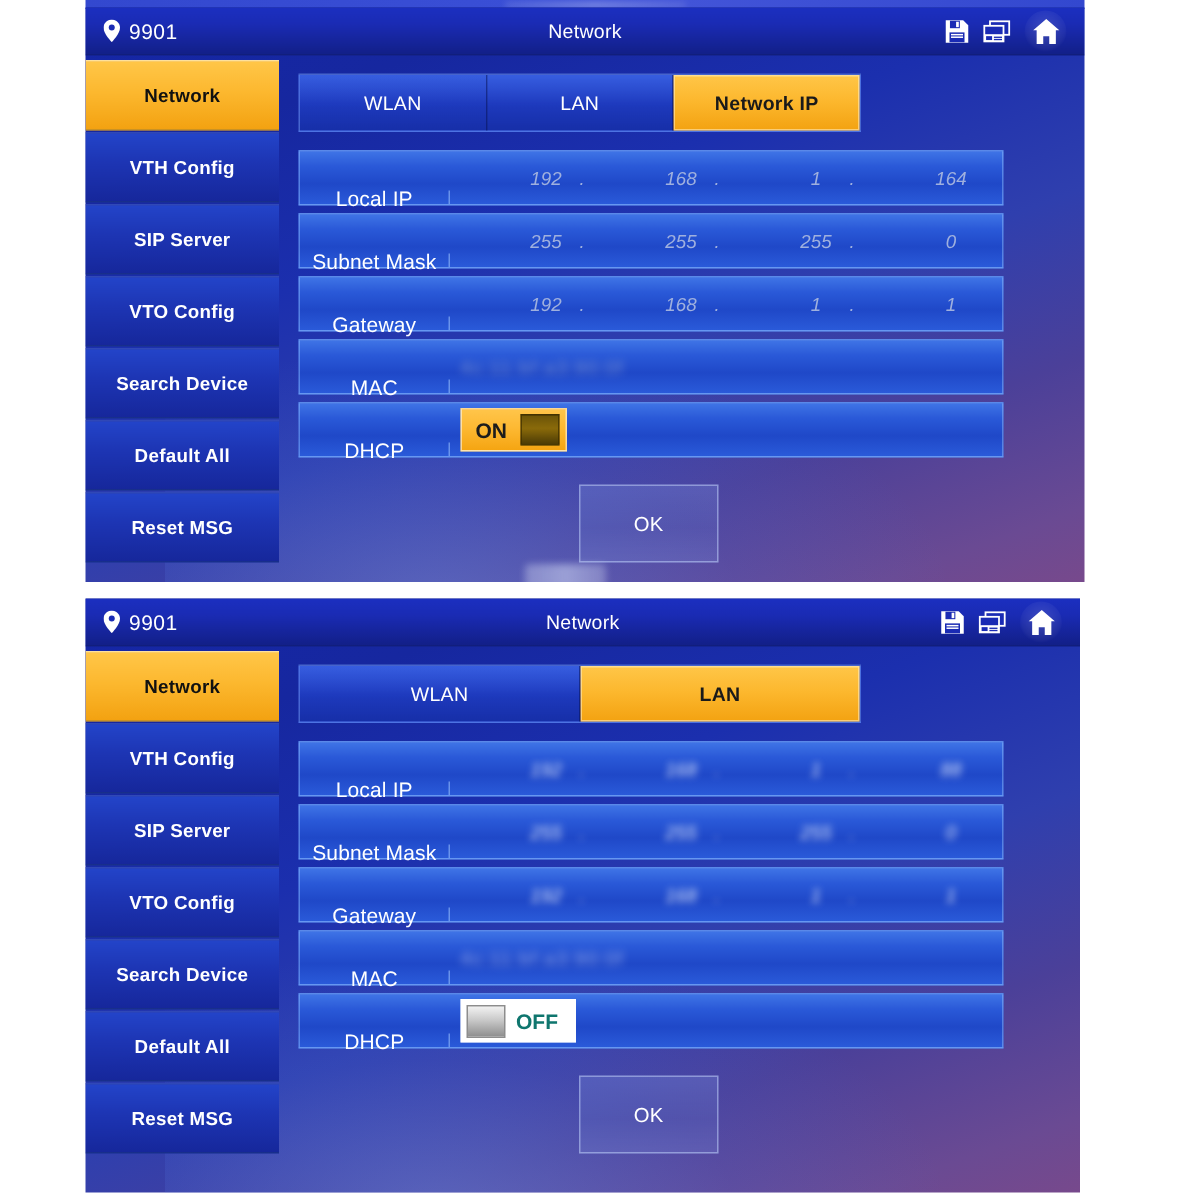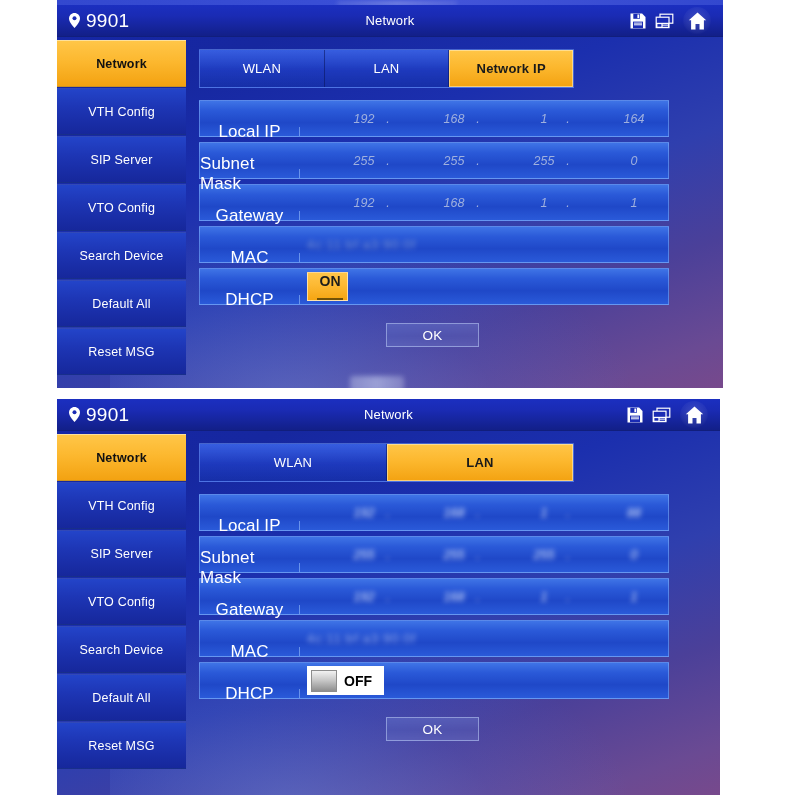--- a/index.html
+++ b/index.html
@@ -46,21 +46,21 @@
   
   .titlebar{
     position:relative;
     height:32px;
     background:linear-gradient(180deg,#1b2fc0 0%,#1a2bb4 35%,#121f88 100%);
     display:flex; align-items:center;
     border-bottom:1px solid rgba(0,0,0,.35);
   }
   .tb-left{ display:flex; align-items:center; gap:6px; padding-left:12px; min-width:120px; }
   .pin-icon svg{ display:block; }
-  .tb-id{ color:#fff; font-size:19px; letter-spacing:.3px; }
+  .tb-id{ color:#fff; font-size:14px; letter-spacing:.3px; }
   .tb-title{
     position:absolute; left:0; right:0; text-align:center;
     color:#fff; font-size:13px; letter-spacing:.2px; pointer-events:none;
   }
   .tb-right{ margin-left:auto; display:flex; align-items:center; gap:9px; padding-right:12px; z-index:2;}
   .tb-right .ic{ display:flex; align-items:center; justify-content:center; }
   .home-wrap{
     width:28px;height:28px;border-radius:50%;
     background:radial-gradient(circle at 50% 45%, rgba(255,255,255,.16), rgba(255,255,255,.04) 62%, rgba(255,255,255,0) 72%);
     display:flex;align-items:center;justify-content:center;
@@ -70,36 +70,36 @@
 
   
   .sidebar{ width:129px; flex:0 0 129px; padding-top:3px; z-index:3;}
   .side-item{
     height:47px; margin-bottom:1px;
     display:flex; align-items:center; justify-content:center;
     color:#fff; font-size:12.5px; letter-spacing:.2px;
     background:linear-gradient(180deg,#2344c9 0%,#1d35b4 42%,#16279b 100%);
     border-top:1px solid rgba(120,160,255,.28);
     border-bottom:1px solid rgba(0,0,0,.30);
+    font-weight:bold;
   }
   .side-item.active{
     background:linear-gradient(180deg,#ffc648 0%,#fcb82f 45%,#f3a211 100%);
     color:#111; font-weight:bold;
     border-top:1px solid rgba(255,235,180,.85);
     border-bottom:1px solid rgba(150,95,0,.5);
   }
   
   .content{ flex:1; position:relative; padding:10px 14px 0 10px; z-index:3;}
 
   
   .tabs{
     display:flex; height:39px; width:375px; margin:2px 0 0 3px;
     border:1px solid rgba(140,180,255,.40);
     background:linear-gradient(180deg,#2449d2 0%,#1d38bd 50%,#1830aa 100%);
-    justify-content:flex-end;
   }
   .tabs.two-tab{ width:375px; }
   .tab{
     flex:1; display:flex; align-items:center; justify-content:center;
     color:#ffffff; font-size:13px; letter-spacing:.2px;
     border-right:1px solid rgba(10,20,90,.55);
     background:linear-gradient(180deg,rgba(70,110,235,.55) 0%,rgba(30,60,190,.35) 55%,rgba(20,45,165,.45) 100%);
   }
   .tab:last-child{ border-right:none; }
   .tab.active{
@@ -111,21 +111,21 @@
   
   .rows{ margin:12px 0 0 3px; width:470px; }
   .row{
     display:flex; align-items:stretch; height:37px; margin-bottom:5px;
     background:linear-gradient(180deg,#3f74e6 0%,#2a59d8 28%,#1f48c8 62%,#2a5ad9 100%);
     border:1px solid rgba(150,195,255,.45);
   }
   .row-label{
     width:100px; flex:0 0 100px;
     display:flex; align-items:center; justify-content:center;
-    color:#ffffff; font-size:17px; letter-spacing:.1px;
+    color:#ffffff; font-size:14px; letter-spacing:.1px;
     border-right:1px solid rgba(160,200,255,.55);
     margin-top:26px;
   }
   .row-value{
     flex:1; display:flex; align-items:center; padding-left:7px;
     color:#b9c6e8; font-size:12.5px;
   }
   
   .ip{ display:flex; align-items:center; gap:2px; color:#9fb0de; font-size:12.5px;}
   .ip .oct{ min-width:30px; text-align:center; display:inline-block;margin-left:42px;}
@@ -137,42 +137,42 @@
   .ip.blurred .oct, .ip.blurred .dot{ color:#e3ecff; }
 
   
   .toggle{
     display:inline-flex; align-items:center; height:29px;
     border:1px solid rgba(255,255,255,.55);
     cursor:pointer; user-select:none;
   }
   .toggle.on{
     background:linear-gradient(180deg,#ffc54a 0%,#fdb933 45%,#f5a512 100%);
-    padding:0 4px 0 9px; gap:9px;flex-direction:column;
+    padding:0 4px 0 9px; gap:9px;
   }
   .toggle.on .tg-label{ color:#1c1c1c; font-size:14px; font-weight:bold; }
   .toggle.on .knob{
     width:26px;height:21px;
     background:linear-gradient(180deg,#6b5408 0%,#8a6a0a 45%,#4d3c05 100%);
     border:1px solid rgba(60,45,0,.7);
   }
   .toggle.off{
     background:#ffffff; padding:0 11px 0 3px; gap:7px;
   }
   .toggle.off .knob{
     width:26px;height:22px;
     background:linear-gradient(180deg,#f2f2f2 0%,#c9c9c9 45%,#8e8e8e 100%);
     border:1px solid #8d8d8d;
   }
-  .toggle.off .tg-label{ color:#000000; font-size:14px; font-weight:bold; }
+  .toggle.off .tg-label{ color:#0f766e; font-size:14px; font-weight:bold; }
 
   
   .ok-wrap{ margin-top:18px; width:470px; display:flex; justify-content:center; padding-left:3px;}
   .ok-btn{
-    width:93px; height:24px;
+    width:93px; height:52px;
     display:flex; align-items:center; justify-content:center;
     color:#ffffff; font-size:13.5px; letter-spacing:.3px;
     background:linear-gradient(180deg,rgba(125,145,225,.30) 0%,rgba(100,120,205,.22) 55%,rgba(120,135,215,.28) 100%);
     border:1px solid rgba(190,205,245,.55);
     cursor:pointer;
   }
   
   .bottom-ghost{
     position:absolute; left:293px; bottom:-4px; width:54px; height:16px;
     background:linear-gradient(90deg,rgba(220,225,245,.35),rgba(210,218,245,.55),rgba(220,225,245,.3));

